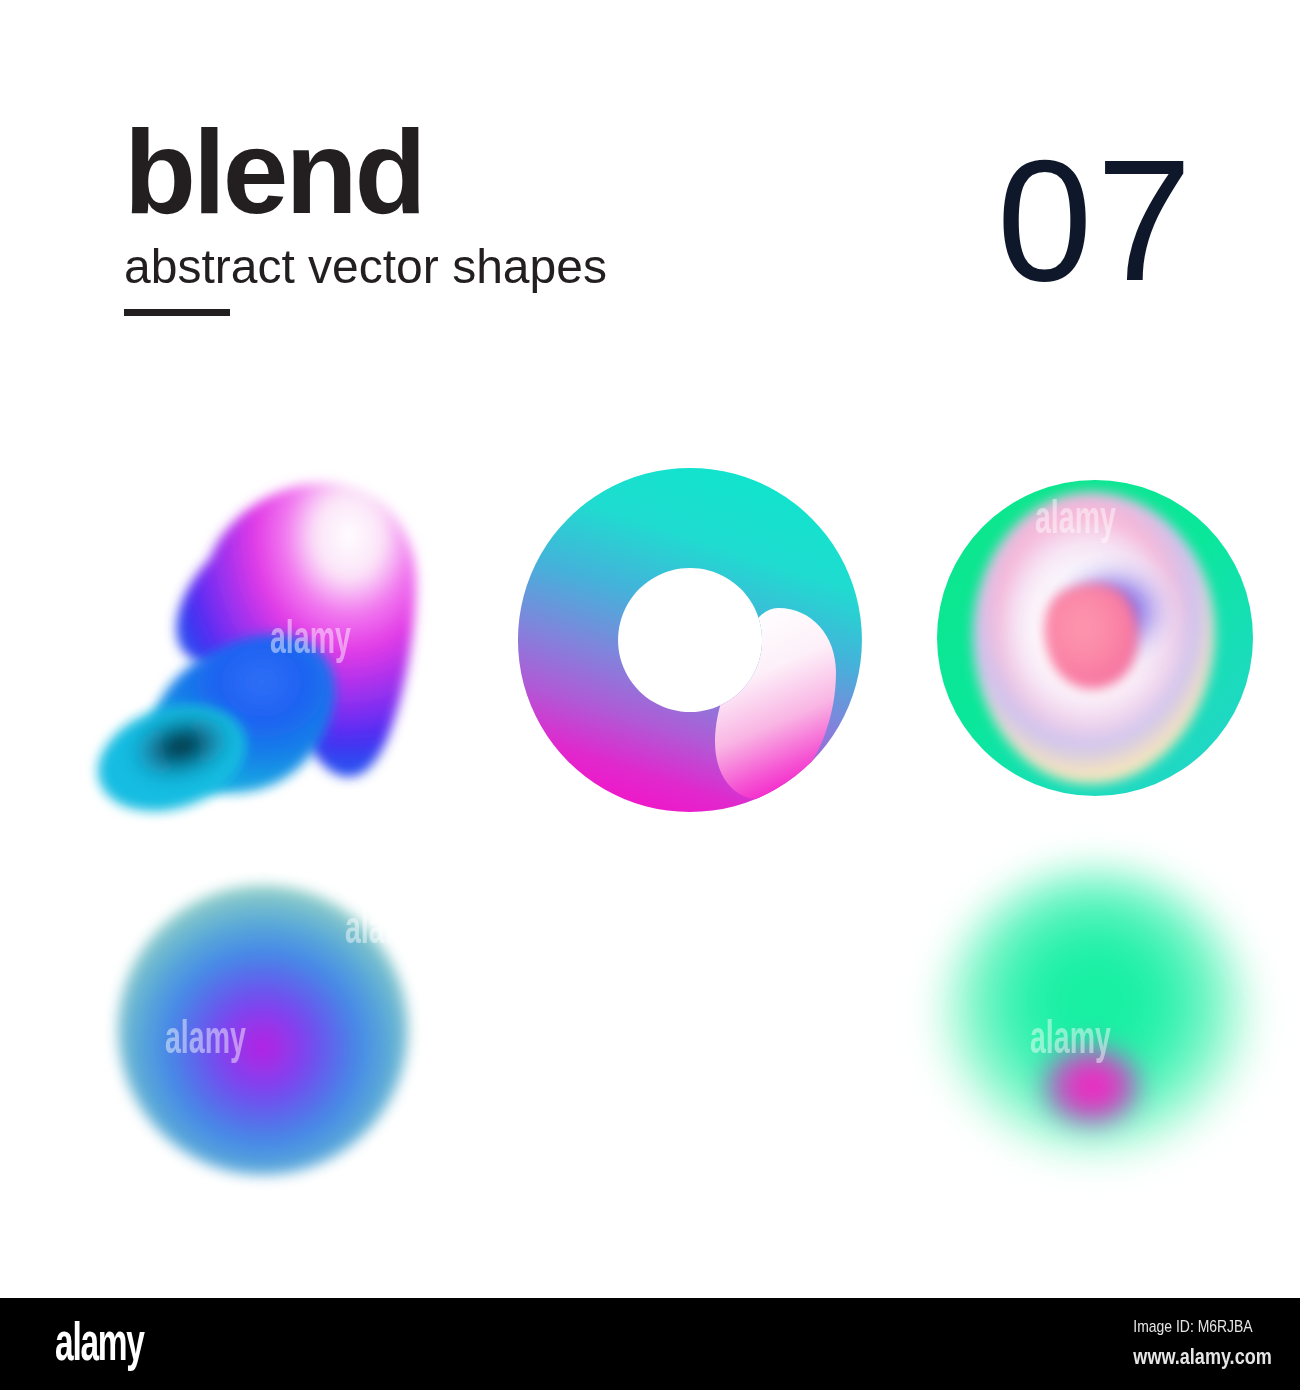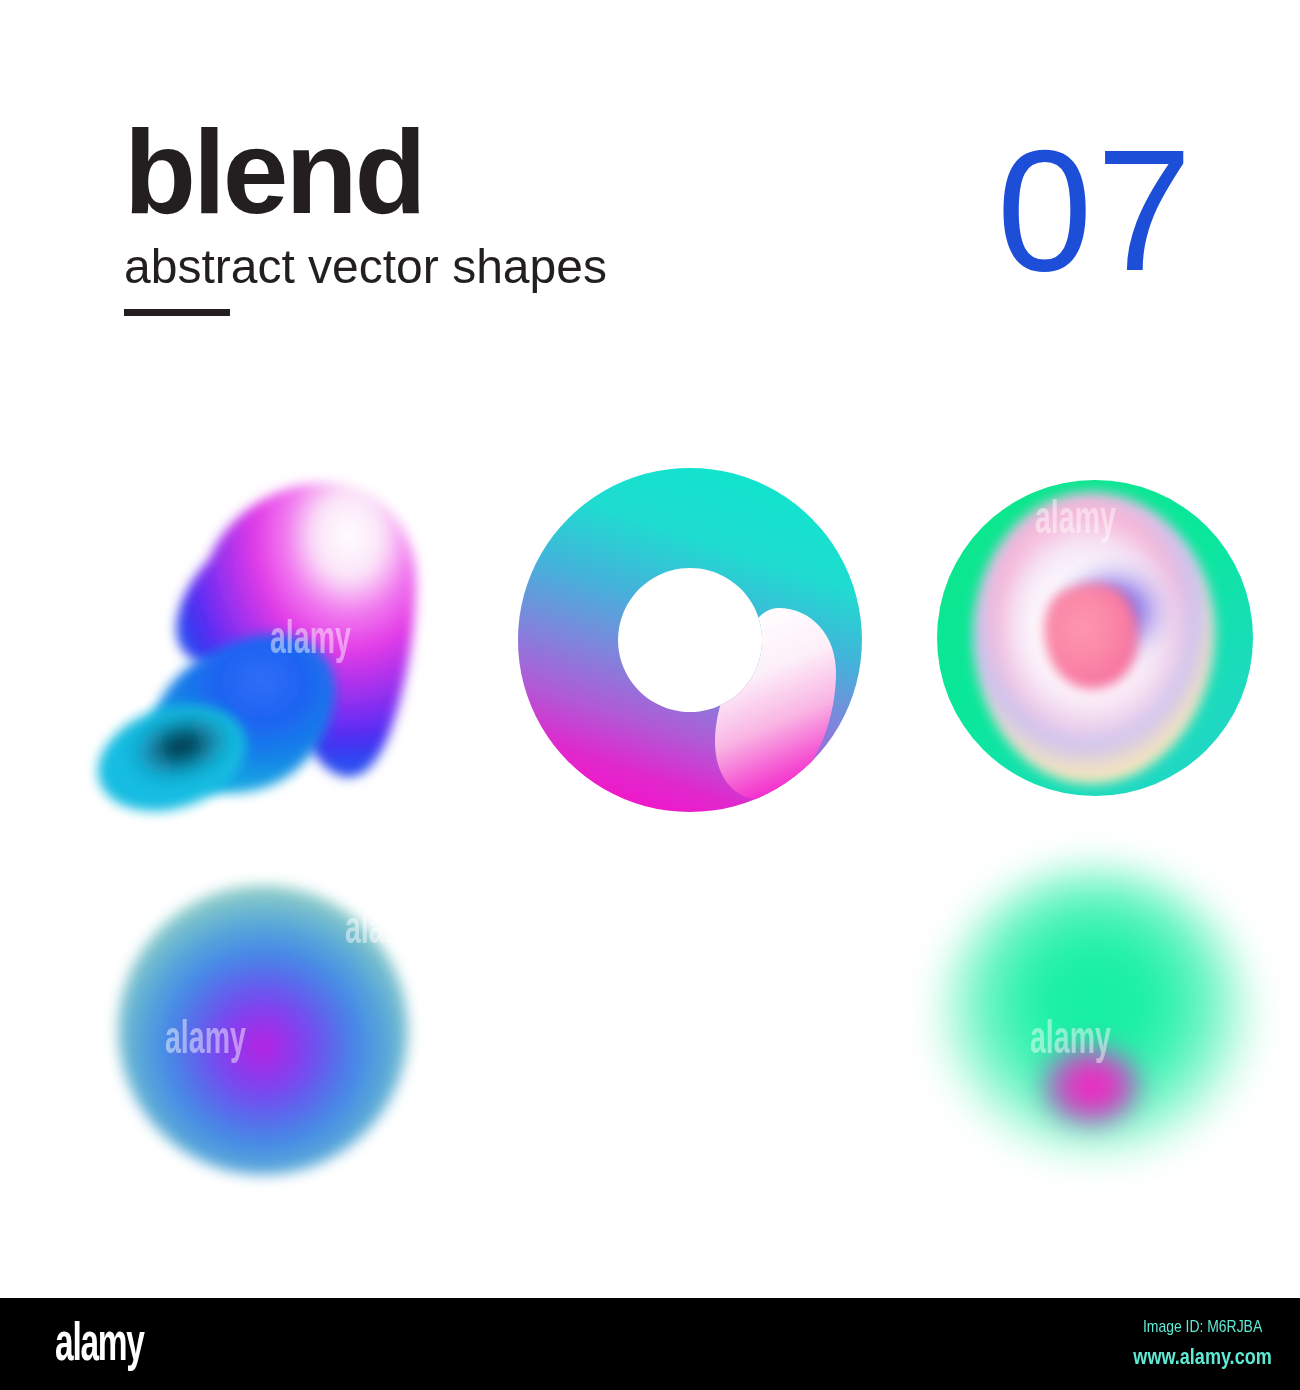--- a/index.html
+++ b/index.html
@@ -61,27 +61,27 @@
   .rule-bar {
     margin-top: 18px;
     width: 106px;
     height: 7px;
     background: #231f20;
   }
 
   .issue-number {
     position: absolute;
     right: 104px;
-    top: 124px;
+    top: 134px;
     font-family: "Liberation Sans", sans-serif;
     font-weight: 300;
     font-size: 172px;
     line-height: 1;
     letter-spacing: 4px;
-    color: #1d4ed8;
+    color: #0f172a;
   }
 
   
   .shape-grid {
     position: absolute;
     left: 0;
     top: 420px;
     width: 1300px;
     height: 860px;
   }
@@ -208,22 +208,22 @@
     color: #ffffff;
     letter-spacing: -2px;
     transform: scaleX(0.62);
     transform-origin: left top;
   }
 
   .footer-meta {
     position: absolute;
     right: 28px;
     top: 18px;
-    text-align: center;
-    color: #5eead4;
+    text-align: left;
+    color: #e5e5e5;
   }
 
   .image-id {
     font-family: "Liberation Sans", sans-serif;
     font-size: 17px;
     font-weight: 400;
     line-height: 1.3;
     transform: scaleX(0.82);
     transform-origin: right top;
   }

